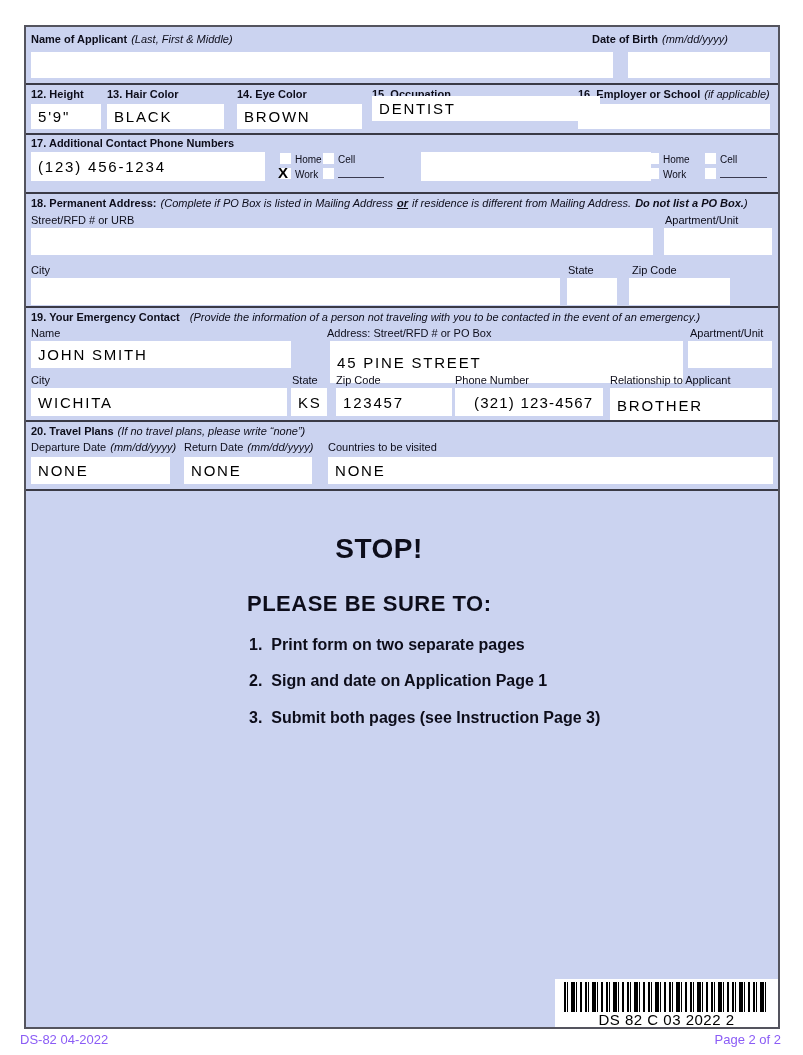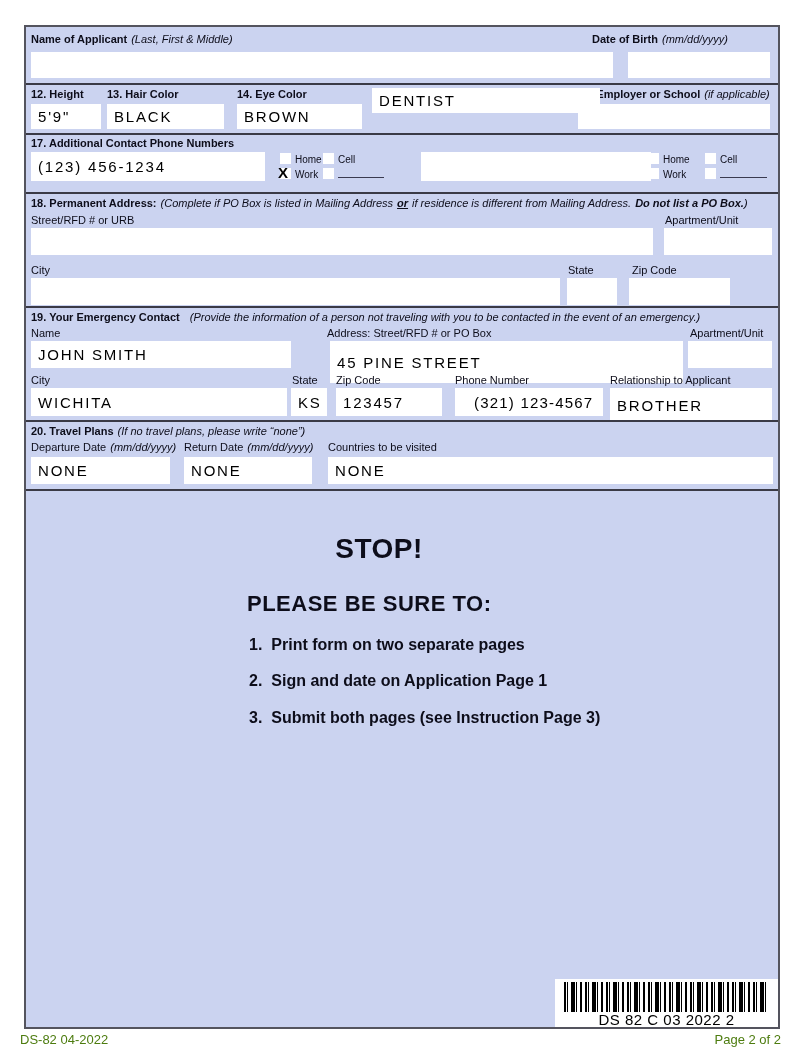--- a/index.html
+++ b/index.html
@@ -58,21 +58,21 @@
       #000 3px 4px, #fff 4px 7px,
       #000 7px 11px, #fff 11px 12px,
       #000 12px 13px, #fff 13px 16px,
       #000 16px 18px, #fff 18px 21px);
   }
   .barcode-text { font-size: 15px; color: #000; letter-spacing: 0.5px; line-height: 15px; }
 
   .footer {
     position: absolute; left: 20px; right: 22px; top: 1032px;
     display: flex; justify-content: space-between;
-    font-size: 13px; color: #4d7c0f;
+    font-size: 13px; color: #8b5cf6;
   }
 </style>
 </head>
 <body>
 
 <div class="form-box">
   <div class="form-inner">
 
     <div class="lbl" style="left:5px; top:6px">
       <span class="b">Name of Applicant</span><span class="i gap">(Last, First &amp; Middle)</span>
@@ -88,21 +88,21 @@
     <div class="lbl b" style="left:5px; top:61px">12. Height</div>
     <div class="lbl b" style="left:81px; top:61px">13. Hair Color</div>
     <div class="lbl b" style="left:211px; top:61px">14. Eye Color</div>
     <div class="lbl b" style="left:346px; top:61px">15. Occupation</div>
     <div class="lbl" style="left:552px; top:61px">
       <span class="b">16. Employer or School</span><span class="i gap">(if applicable)</span>
     </div>
     <div class="fld" style="left:5px; top:77px; width:70px; height:25px">5'9"</div>
     <div class="fld" style="left:81px; top:77px; width:117px; height:25px">BLACK</div>
     <div class="fld" style="left:211px; top:77px; width:125px; height:25px">BROWN</div>
-    <div class="fld" style="left:346px; top:61px; width:228px; height:25px">DENTIST</div>
+    <div class="fld" style="left:346px; top:69px; width:228px; height:25px">DENTIST</div>
     <div class="fld" style="left:552px; top:77px; width:192px; height:25px"></div>
 
     <div class="divider" style="top:106px"></div>
 
     <div class="lbl b" style="left:5px; top:110px">17. Additional Contact Phone Numbers</div>
     <div class="fld" style="left:5px; top:125px; width:234px; height:29px">(123) 456-1234</div>
 
     <span class="cb" style="left:254px; top:126px"></span>
     <span class="cbl" style="left:269px; top:127px">Home</span>
     <span class="cb" style="left:297px; top:126px"></span>
@@ -152,21 +152,21 @@
     <div class="fld" style="left:5px; top:314px; width:260px; height:27px">JOHN SMITH</div>
     <div class="fld" style="left:304px; top:314px; width:353px; height:42px">45 PINE STREET</div>
     <div class="fld" style="left:662px; top:314px; width:84px; height:27px"></div>
     <div class="lbl" style="left:5px; top:347px">City</div>
     <div class="lbl" style="left:266px; top:347px">State</div>
     <div class="lbl" style="left:310px; top:347px">Zip Code</div>
     <div class="lbl" style="left:429px; top:347px">Phone Number</div>
     <div class="lbl" style="left:584px; top:347px">Relationship to Applicant</div>
     <div class="fld" style="left:5px; top:361px; width:256px; height:28px">WICHITA</div>
     <div class="fld" style="left:265px; top:361px; width:36px; height:28px">KS</div>
-    <div class="fld" style="left:310px; top:361px; width:106px; height:28px">123457</div>
+    <div class="fld" style="left:310px; top:361px; width:116px; height:28px">123457</div>
     <div class="fld tight" style="left:429px; top:361px; width:148px; height:28px">(321) 123-4567</div>
     <div class="fld" style="left:584px; top:361px; width:162px; height:34px">BROTHER</div>
 
     <div class="divider" style="top:393px"></div>
 
     <div class="lbl" style="left:5px; top:398px">
       <span class="b">20. Travel Plans</span><span class="i gap">(If no travel plans, please write “none”)</span>
     </div>
     <div class="lbl" style="left:5px; top:414px">
       <span>Departure Date</span><span class="i gap">(mm/dd/yyyy)</span>

